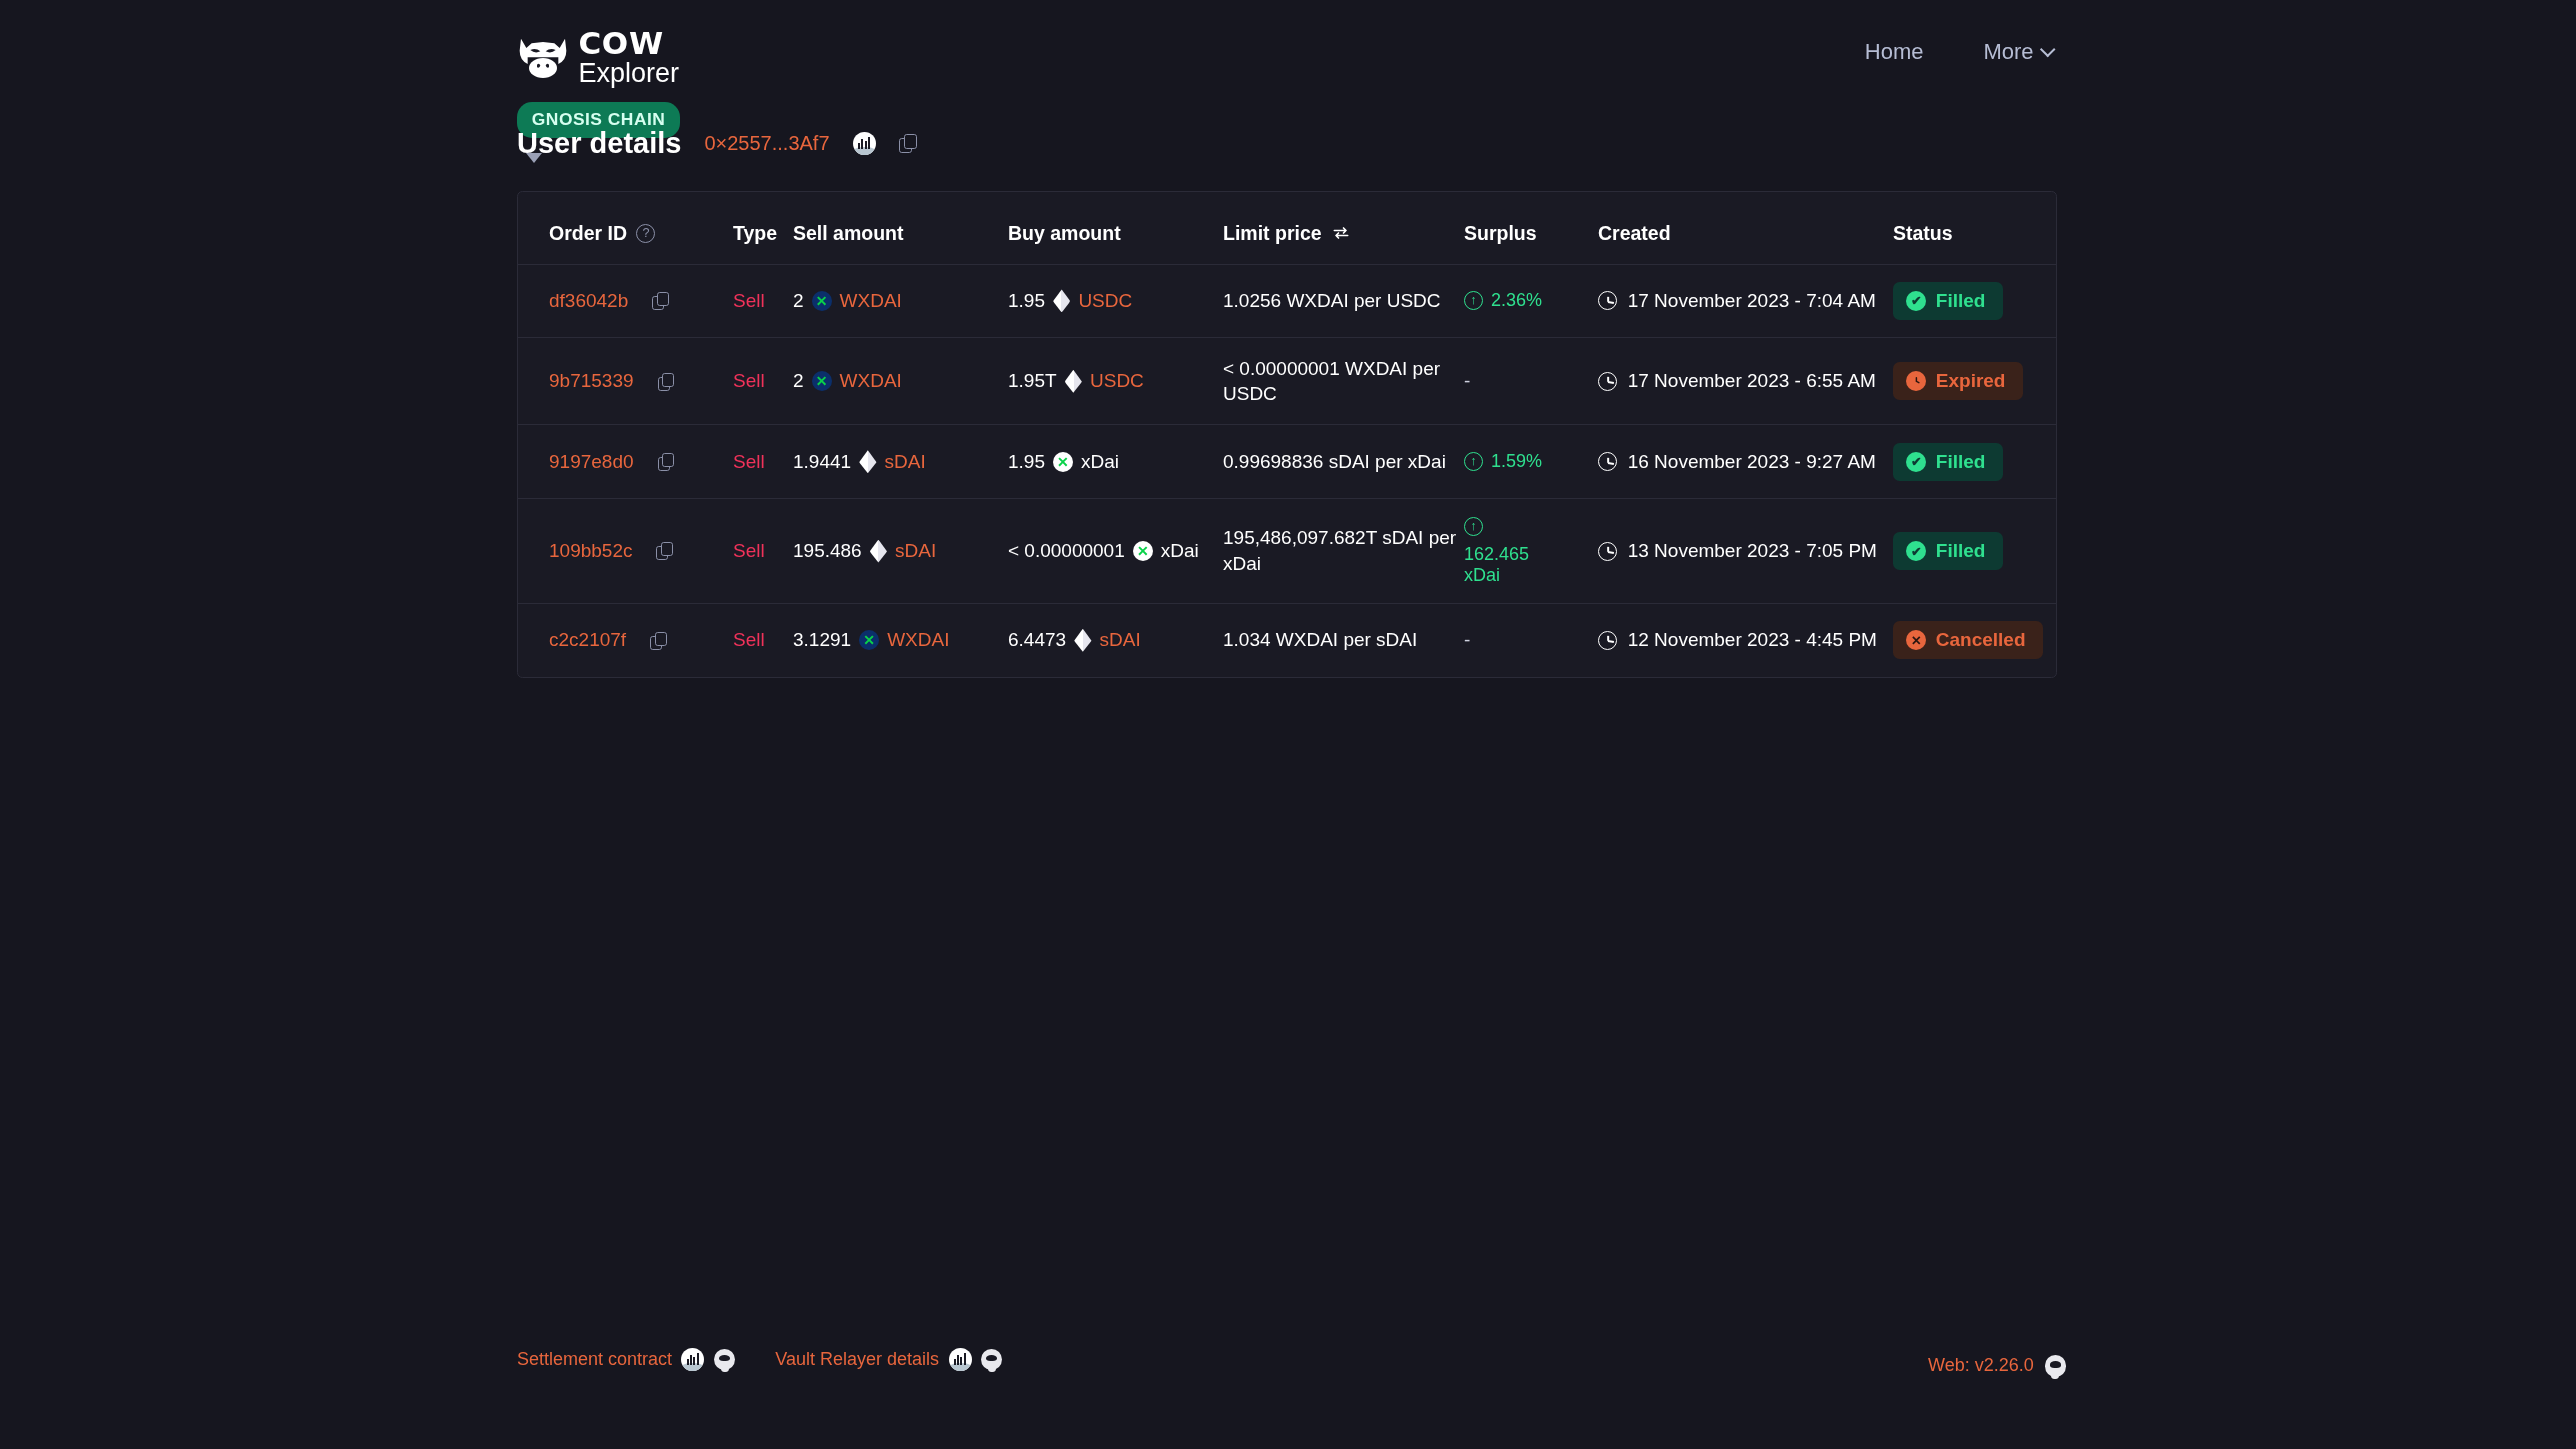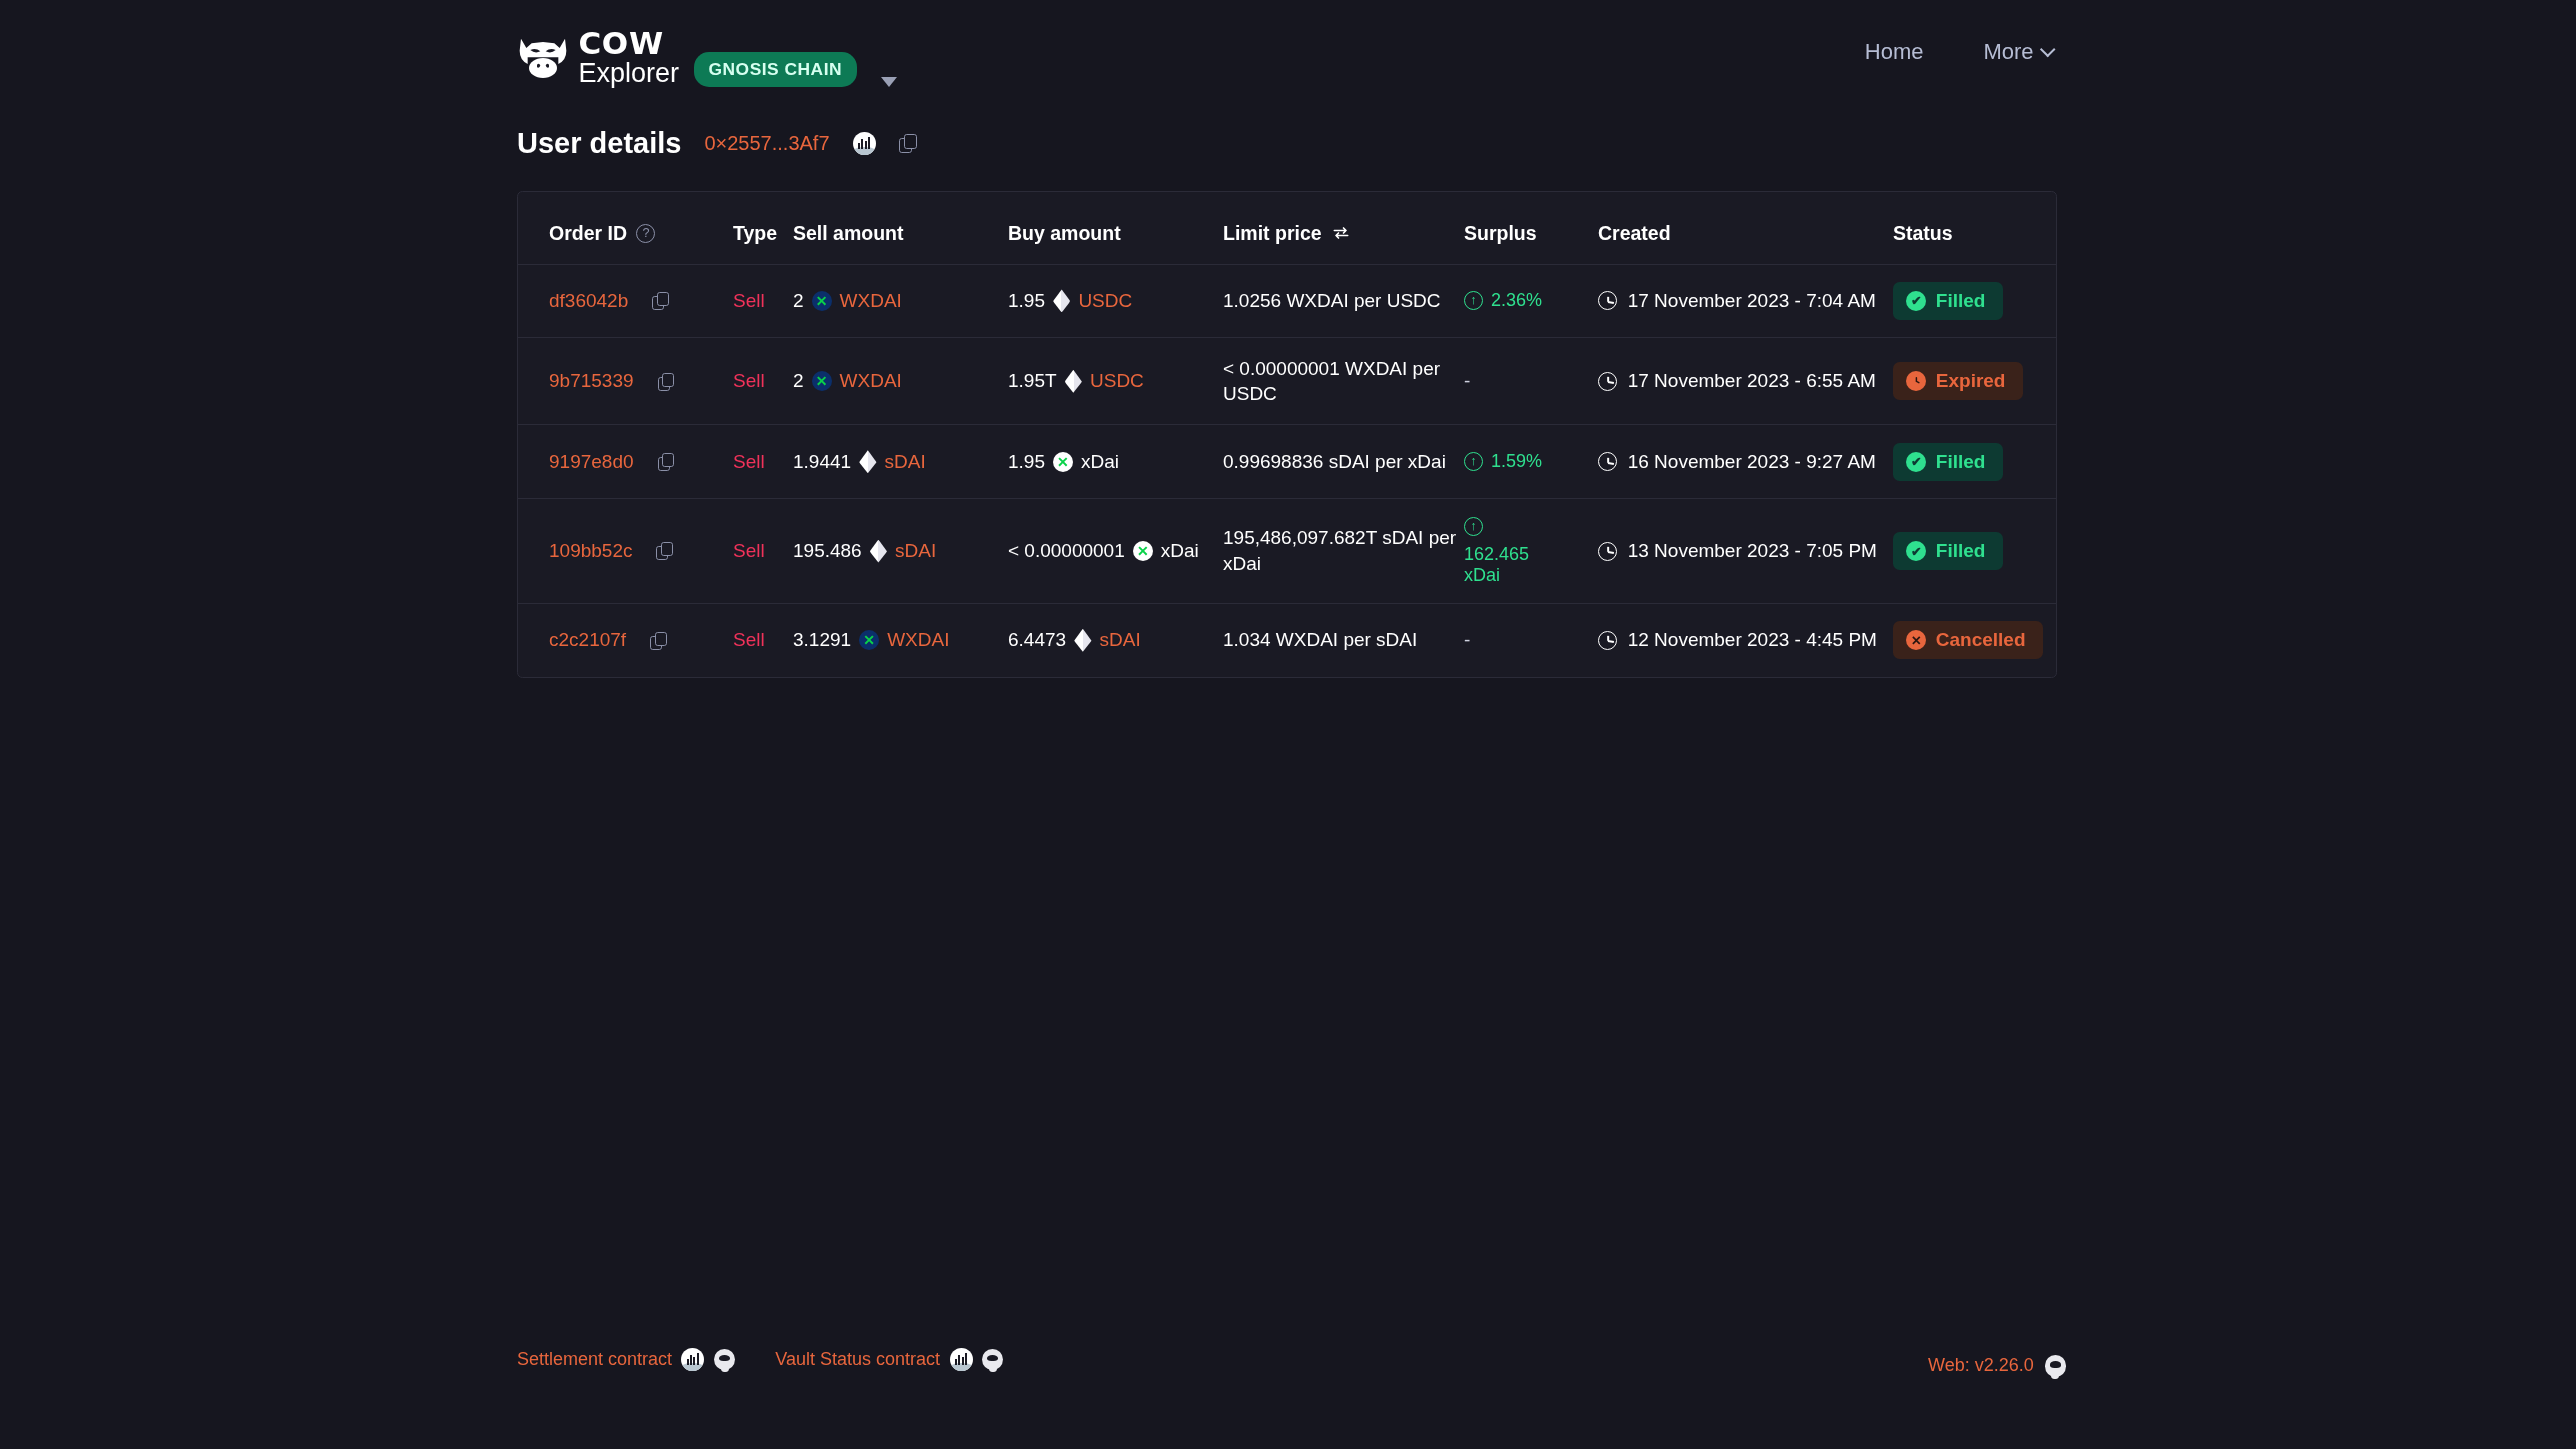--- a/index.html
+++ b/index.html
@@ -11,21 +11,21 @@
   }
   body { position: relative; overflow: hidden; }
 
   
   .header {
     position: absolute; top: 0; left: 0; width: 2576px; height: 107px;
     display: flex; align-items: center;
   }
   .brand {
     position: absolute; left: 517px; top: 28px;
-    display: flex; align-items: flex-end; gap: 14.8px;
+    display: flex; align-items: flex-start; gap: 14.8px; flex-direction: column;
   }
   .logo-block { display: flex; align-items: center; gap: 9.4px; }
   .cow-head { width: 52px; height: 42px; flex: 0 0 auto; }
   .logo-text { display: flex; flex-direction: column; line-height: 1; }
   .logo-cow {
     font-size: 31px; font-weight: 700; color: #fff; letter-spacing: 0.7px;
     font-family: "DejaVu Sans", sans-serif;
   }
   .logo-explorer {
     font-size: 27px; font-weight: 400; color: #fff; margin-top: 1.3px;
@@ -531,21 +531,21 @@
       <span class="gnosis-bars">
         <i style="height:6px"></i>
           <i style="height:10px"></i>
           <i style="height:7.4px"></i>
           <i style="height:11.4px"></i>
       </span>
     </span>
     <span class="gh"></span>
   </span>
   <span class="foot-link">
-    <span class="txt">Vault Status contract</span>
+    <span class="txt">Vault Relayer details</span>
     <span class="gnosis-badge">
       <span class="gnosis-bars">
         <i style="height:6px"></i>
           <i style="height:10px"></i>
           <i style="height:7.4px"></i>
           <i style="height:11.4px"></i>
       </span>
     </span>
     <span class="gh"></span>
   </span>

